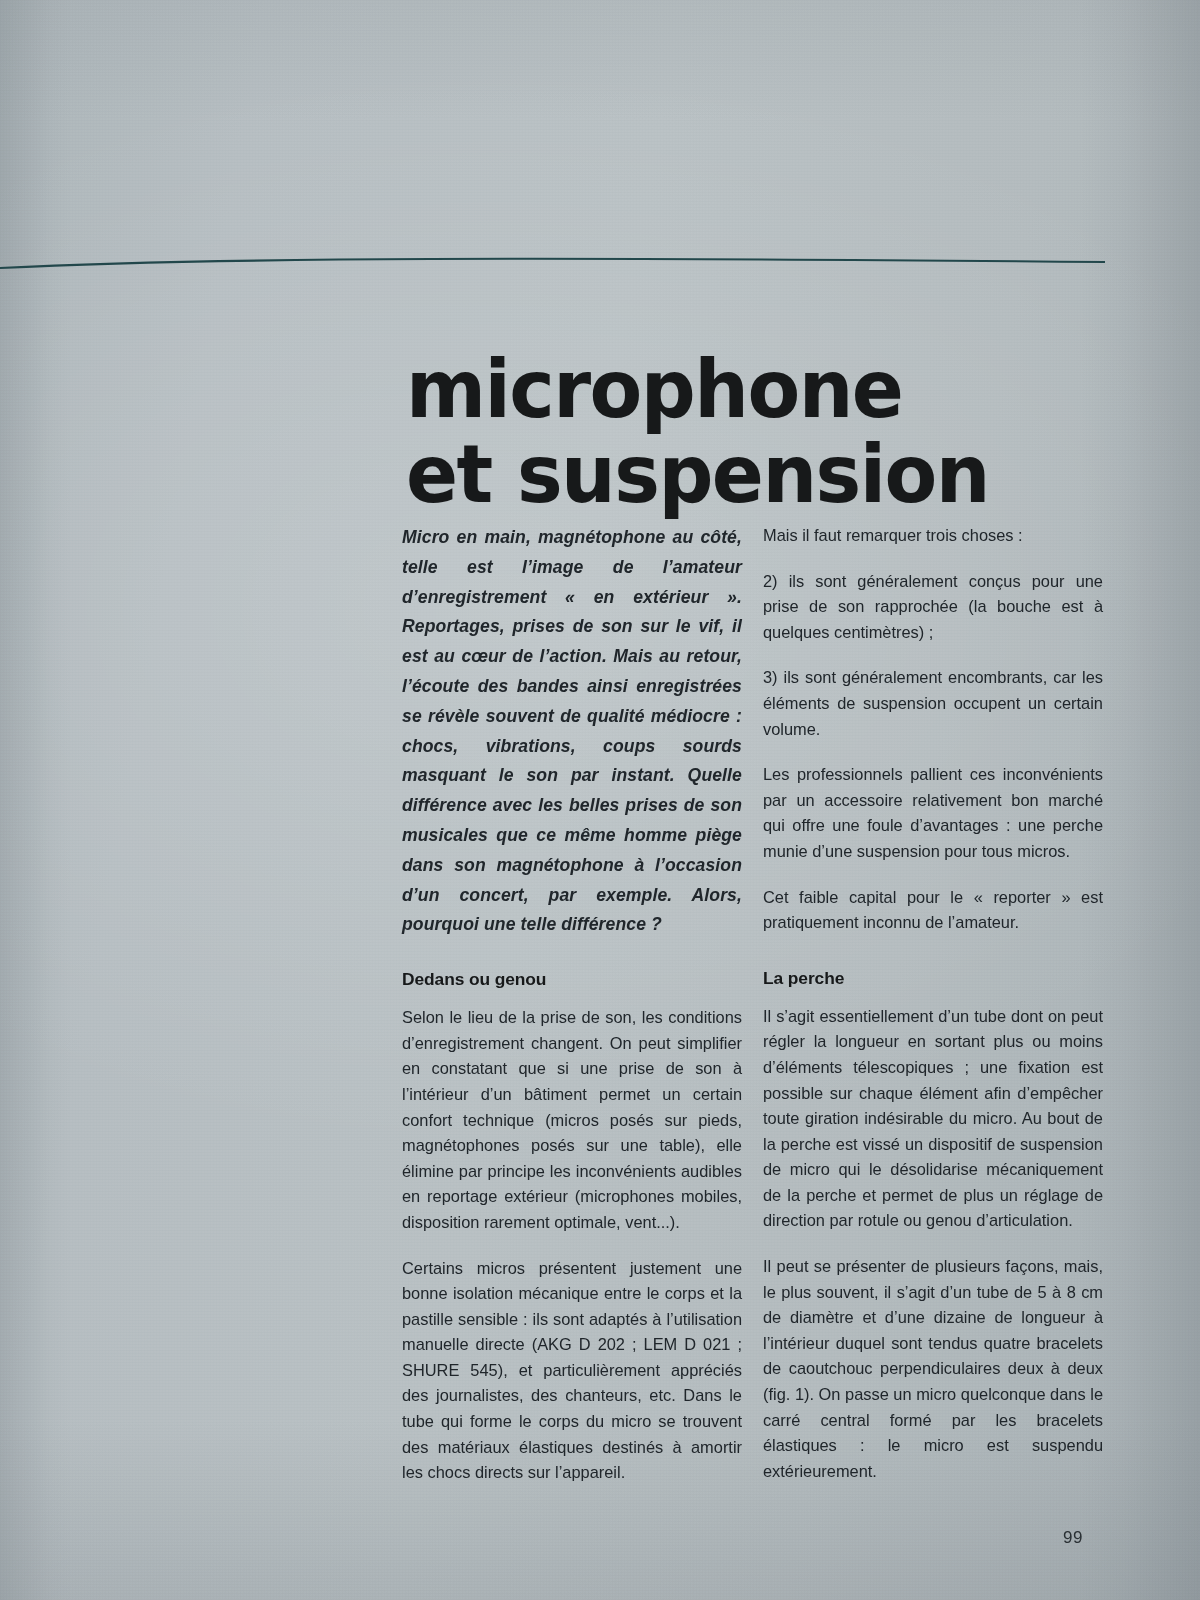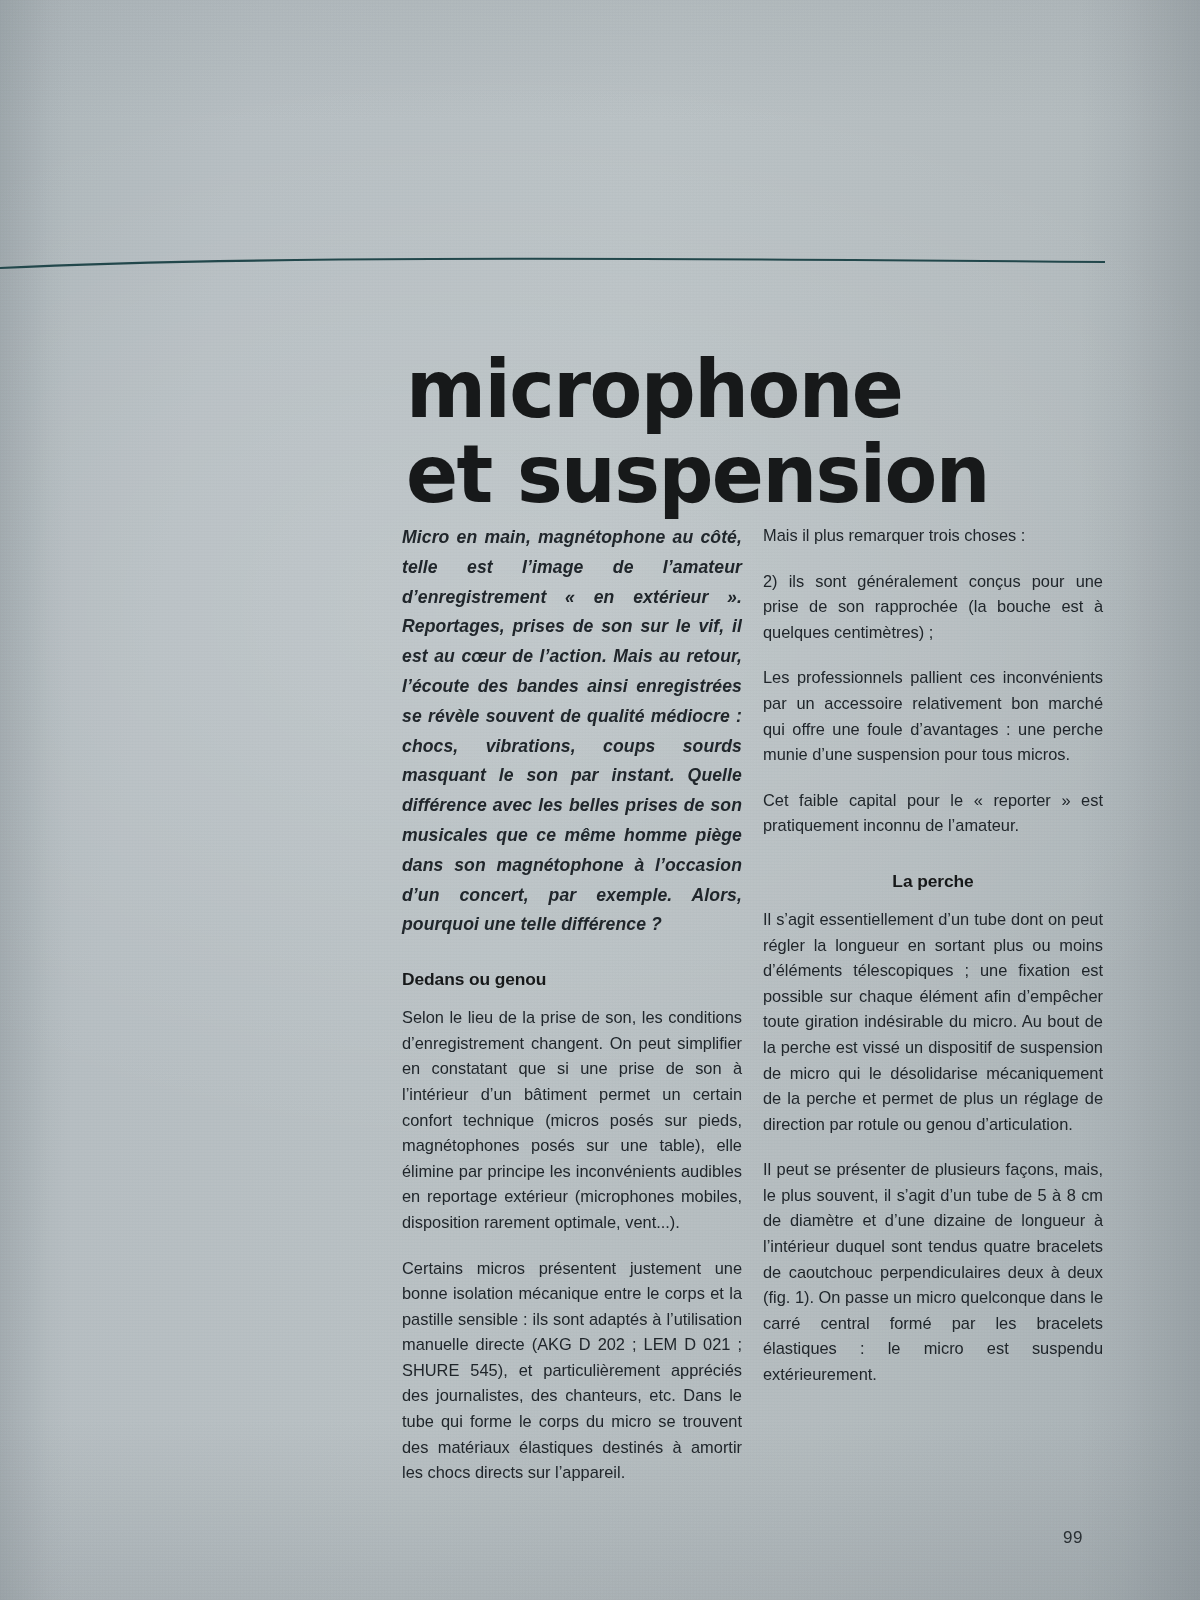--- a/index.html
+++ b/index.html
@@ -124,21 +124,21 @@
 
   .subhead {
     font-weight: 700;
     font-size: 17.4px;
     line-height: 24px;
     margin: 0 0 14px 0;
     text-align: left;
     color: #17191a;
     letter-spacing: -0.1px;
   }
-  .subhead.spaced-top { margin-top: 30px; text-align: center; }
+  .subhead.spaced-top { margin-top: 30px; }
 
   .page-number {
     position: absolute;
     left: 1063px;
     top: 1528px;
     font-size: 17px;
     color: #2a3034;
     letter-spacing: 0.5px;
   }
 
@@ -171,22 +171,23 @@
   </h1>
 
   <div class="col col-left">
     <p class="intro">Micro en main, magnétophone au côté, telle est l’image de l’amateur d’enregistrement « en extérieur ». Reportages, prises de son sur le vif, il est au cœur de l’action. Mais au retour, l’écoute des bandes ainsi enregistrées se révèle souvent de qualité médiocre : chocs, vibrations, coups sourds masquant le son par instant. Quelle différence avec les belles prises de son musicales que ce même homme piège dans son magnétophone à l’occasion d’un concert, par exemple. Alors, pourquoi une telle différence ?</p>
     <h2 class="subhead">Dedans ou genou</h2>
     <p>Selon le lieu de la prise de son, les conditions d’enregistrement changent. On peut simplifier en constatant que si une prise de son à l’intérieur d’un bâtiment permet un certain confort technique (micros posés sur pieds, magnétophones posés sur une table), elle élimine par principe les inconvénients audibles en reportage extérieur (microphones mobiles, disposition rarement optimale, vent...).</p>
     <p>Certains micros présentent justement une bonne isolation mécanique entre le corps et la pastille sensible : ils sont adaptés à l’utilisation manuelle directe (AKG D 202 ; LEM D 021 ; SHURE 545), et particulièrement appréciés des journalistes, des chanteurs, etc. Dans le tube qui forme le corps du micro se trouvent des matériaux élastiques destinés à amortir les chocs directs sur l’appareil.</p>
   </div>
 
   <div class="col col-right">
-    <p>Mais il plus remarquer trois choses :</p>
+    <p>Mais il faut remarquer trois choses :</p>
     <p>2) ils sont généralement conçus pour une prise de son rapprochée (la bouche est à quelques centimètres) ;</p>
+    <p>3) ils sont généralement encombrants, car les éléments de suspension occupent un certain volume.</p>
     <p>Les professionnels pallient ces inconvénients par un accessoire relativement bon marché qui offre une foule d’avantages : une perche munie d’une suspension pour tous micros.</p>
     <p>Cet faible capital pour le « reporter » est pratiquement inconnu de l’amateur.</p>
     <h2 class="subhead spaced-top">La perche</h2>
     <p>Il s’agit essentiellement d’un tube dont on peut régler la longueur en sortant plus ou moins d’éléments télescopiques ; une fixation est possible sur chaque élément afin d’empêcher toute giration indésirable du micro. Au bout de la perche est vissé un dispositif de suspension de micro qui le désolidarise mécaniquement de la perche et permet de plus un réglage de direction par rotule ou genou d’articulation.</p>
     <p>Il peut se présenter de plusieurs façons, mais, le plus souvent, il s’agit d’un tube de 5 à 8 cm de diamètre et d’une dizaine de longueur à l’intérieur duquel sont tendus quatre bracelets de caoutchouc perpendiculaires deux à deux (fig. 1). On passe un micro quelconque dans le carré central formé par les bracelets élastiques : le micro est suspendu extérieurement.</p>
   </div>
 
   <div class="page-number">99</div>
 
 </div>

